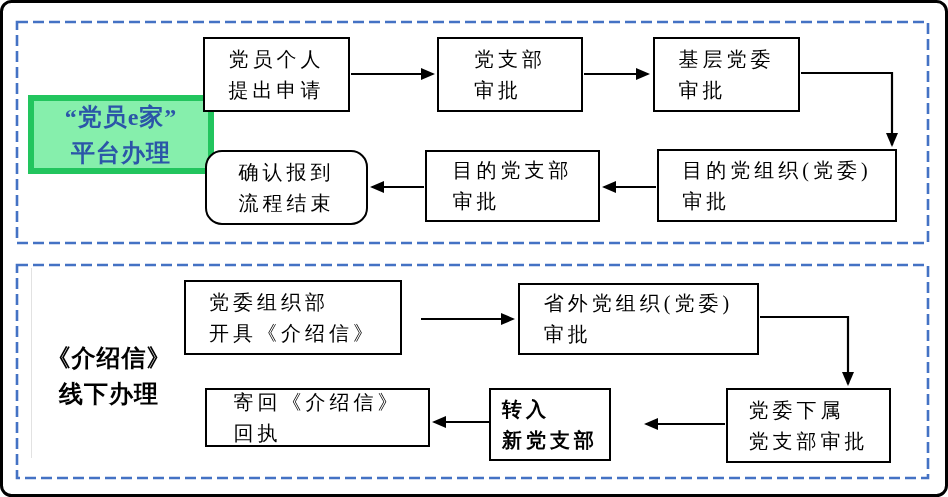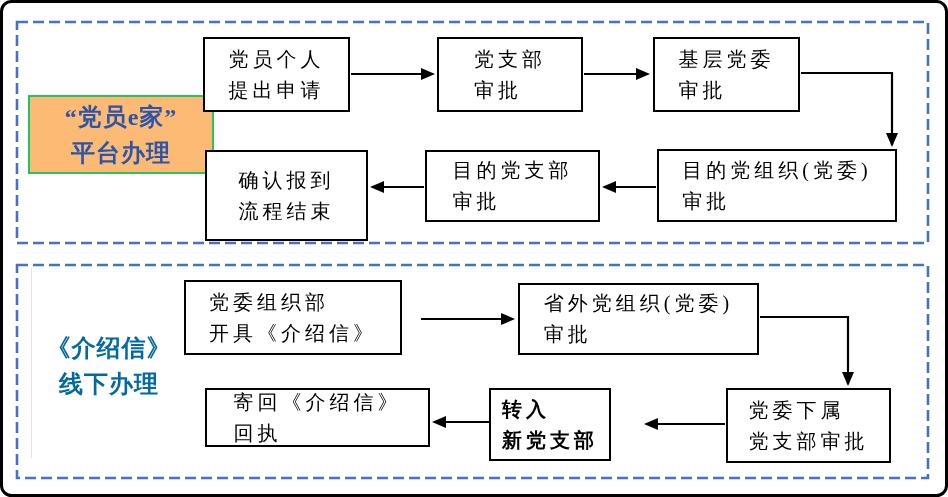--- a/index.html
+++ b/index.html
@@ -28,21 +28,21 @@
     position:absolute;
     box-sizing:border-box;
     display:flex;align-items:center;justify-content:center;
     text-align:center;
     font-weight:bold;
     font-size:24px;line-height:36px;
     letter-spacing:1px;
     white-space:pre-line;
     z-index:2;
   }
-  .slabel.bordered{border:2px solid #22c55e;background:#fdba74;}
+  .slabel.bordered{border:6px solid #22c55e;background:#86efac;}
   .faint-line{position:absolute;width:1px;background:#e2e2e2;z-index:1;}
 </style>
 </head>
 <body>
 
 <div class="stage">
 
   <svg class="layer" viewBox="0 0 948 497">
     <defs>
       <marker id="ah" markerUnits="userSpaceOnUse" markerWidth="15" markerHeight="13" refX="12" refY="6" orient="auto">
@@ -64,34 +64,34 @@
     <path d="M421 319 L513 319" fill="none" stroke="#000" stroke-width="2.2" marker-end="url(#ah)"></path>
     <path d="M760 317 L848 317 L848 384" fill="none" stroke="#000" stroke-width="2.2" marker-end="url(#ah)"></path>
     <path d="M725 424 L646 424" fill="none" stroke="#000" stroke-width="2.2" marker-end="url(#ah)"></path>
     <path d="M496 422 L434 422" fill="none" stroke="#000" stroke-width="2.2" marker-end="url(#ah)"></path>
   </svg>
 
   <div class="faint-line" style="left:31px;top:268px;height:190px;"></div>
 
   <div class="slabel bordered" style="left:28px;top:95px;width:186px;height:79px;color:#2B55A8;">“党员e家”
 平台办理</div>
-  <div class="slabel" style="left:33px;top:324px;width:152px;height:84px;color:#0369a1;">《介绍信》
+  <div class="slabel" style="left:33px;top:334px;width:152px;height:84px;color:#000000;">《介绍信》
 线下办理</div>
 
   <div class="fbox" style="left:203px;top:37px;width:147px;height:75px;">党员个人
 提出申请</div>
   <div class="fbox" style="left:437px;top:37px;width:146px;height:75px;">党支部
 审批</div>
   <div class="fbox" style="left:653px;top:37px;width:147px;height:75px;">基层党委
 审批</div>
   <div class="fbox" style="left:657px;top:149px;width:240px;height:73px;">目的党组织(党委)
 审批</div>
   <div class="fbox" style="left:425px;top:150px;width:175px;height:72px;">目的党支部
 审批</div>
-  <div class="fbox" style="left:205px;top:150px;width:163px;height:91px;">确认报到
+  <div class="fbox" style="left:205px;top:150px;width:163px;height:75px;border-radius:17px;">确认报到
 流程结束</div>
 
   <div class="fbox" style="left:184px;top:280px;width:218px;height:75px;">党委组织部
 开具《介绍信》</div>
   <div class="fbox" style="left:518px;top:283px;width:241px;height:72px;">省外党组织(党委)
 审批</div>
   <div class="fbox" style="left:726px;top:388px;width:165px;height:75px;">党委下属
 党支部审批</div>
   <div class="fbox" style="left:489px;top:388px;width:122px;height:73px;font-weight:bold;">转入
 新党支部</div>

